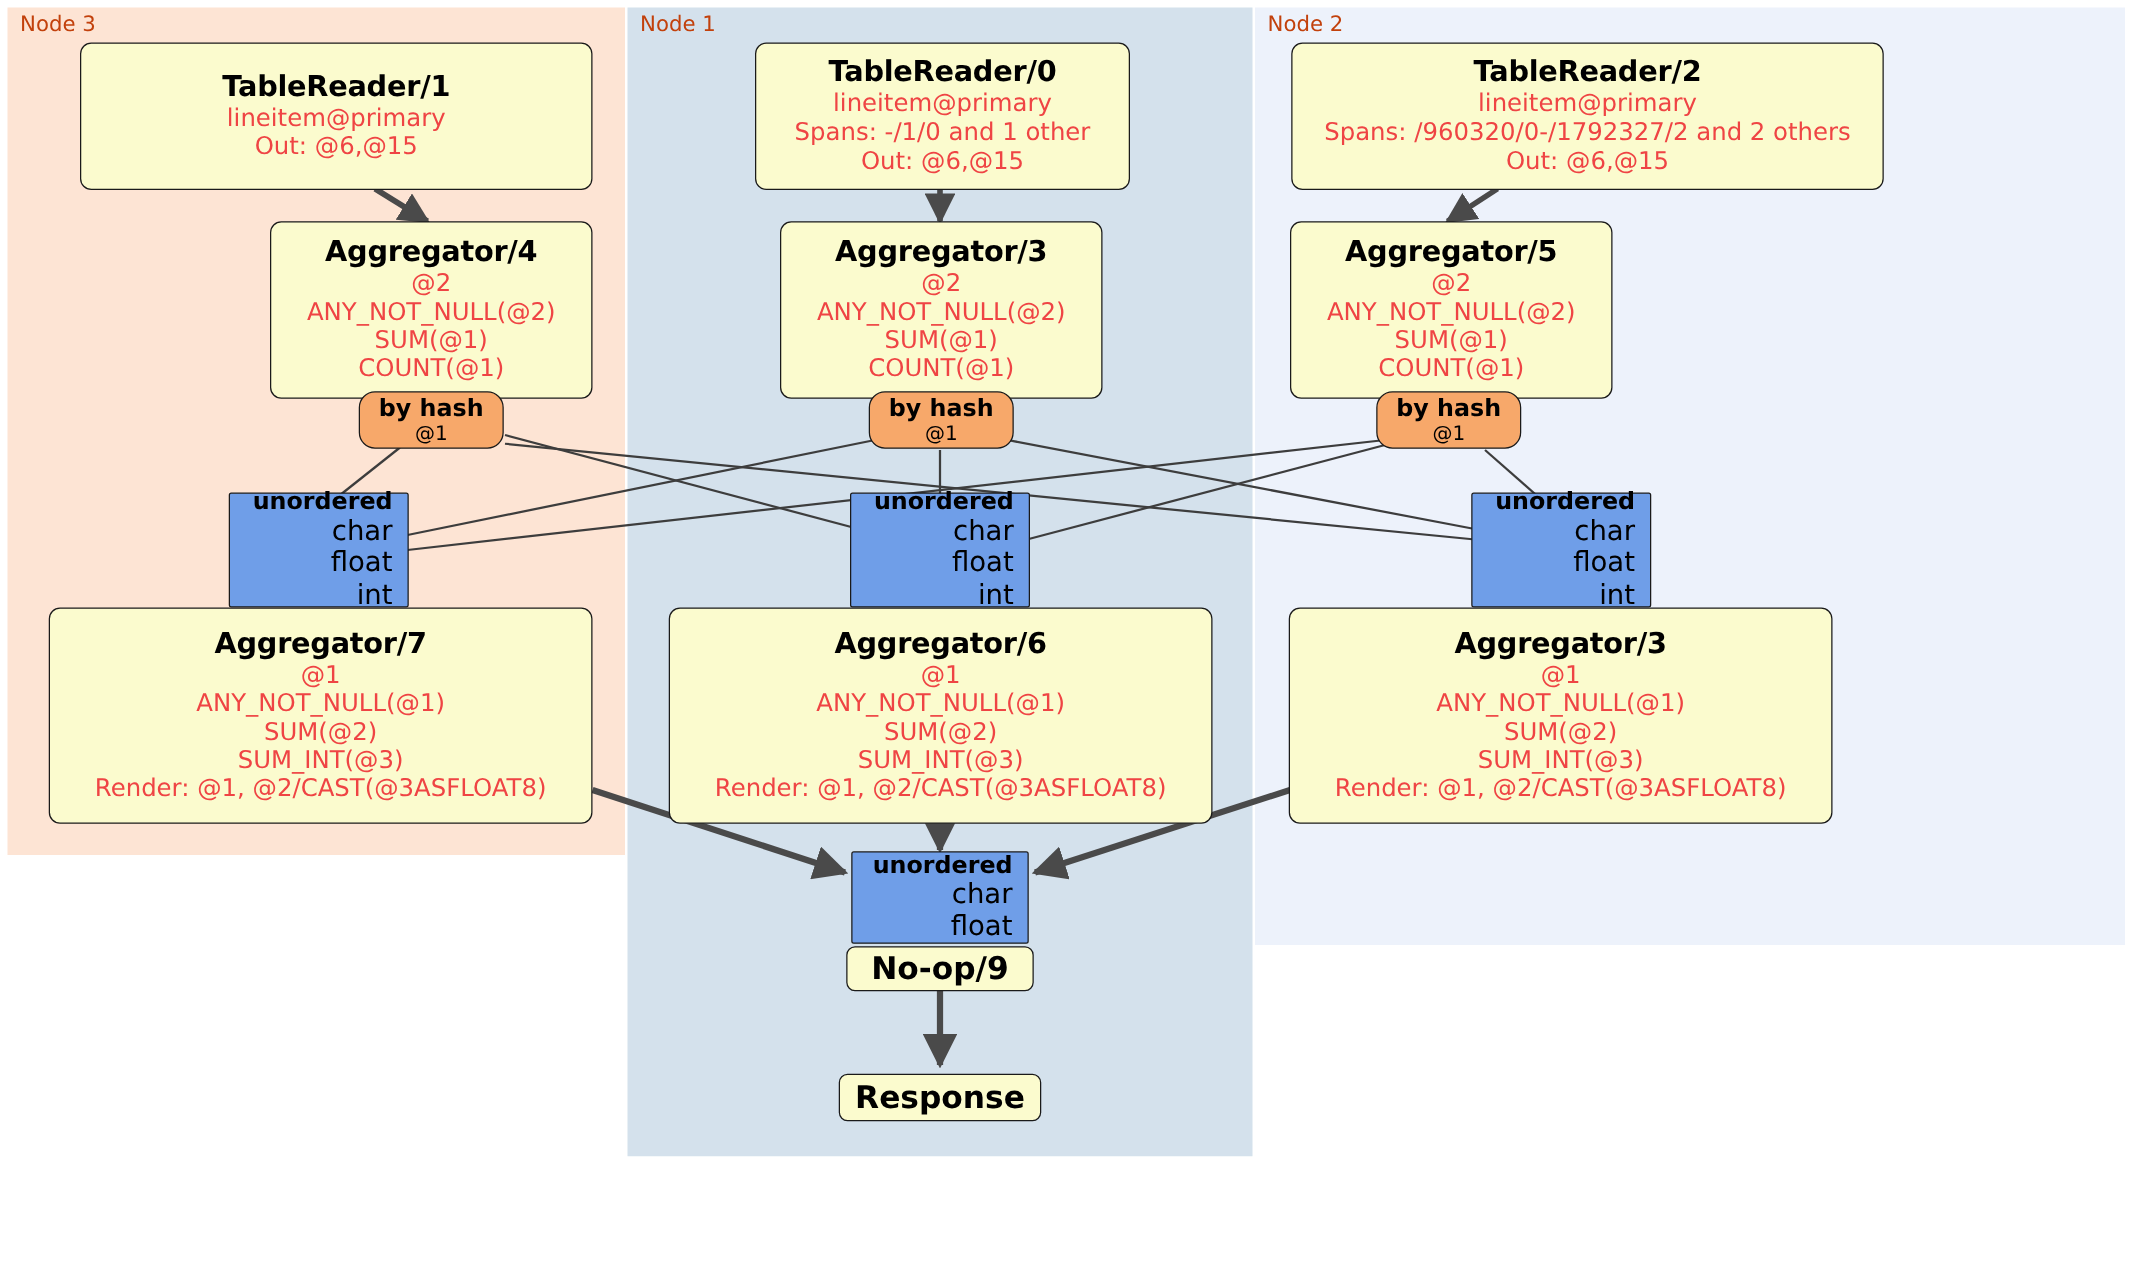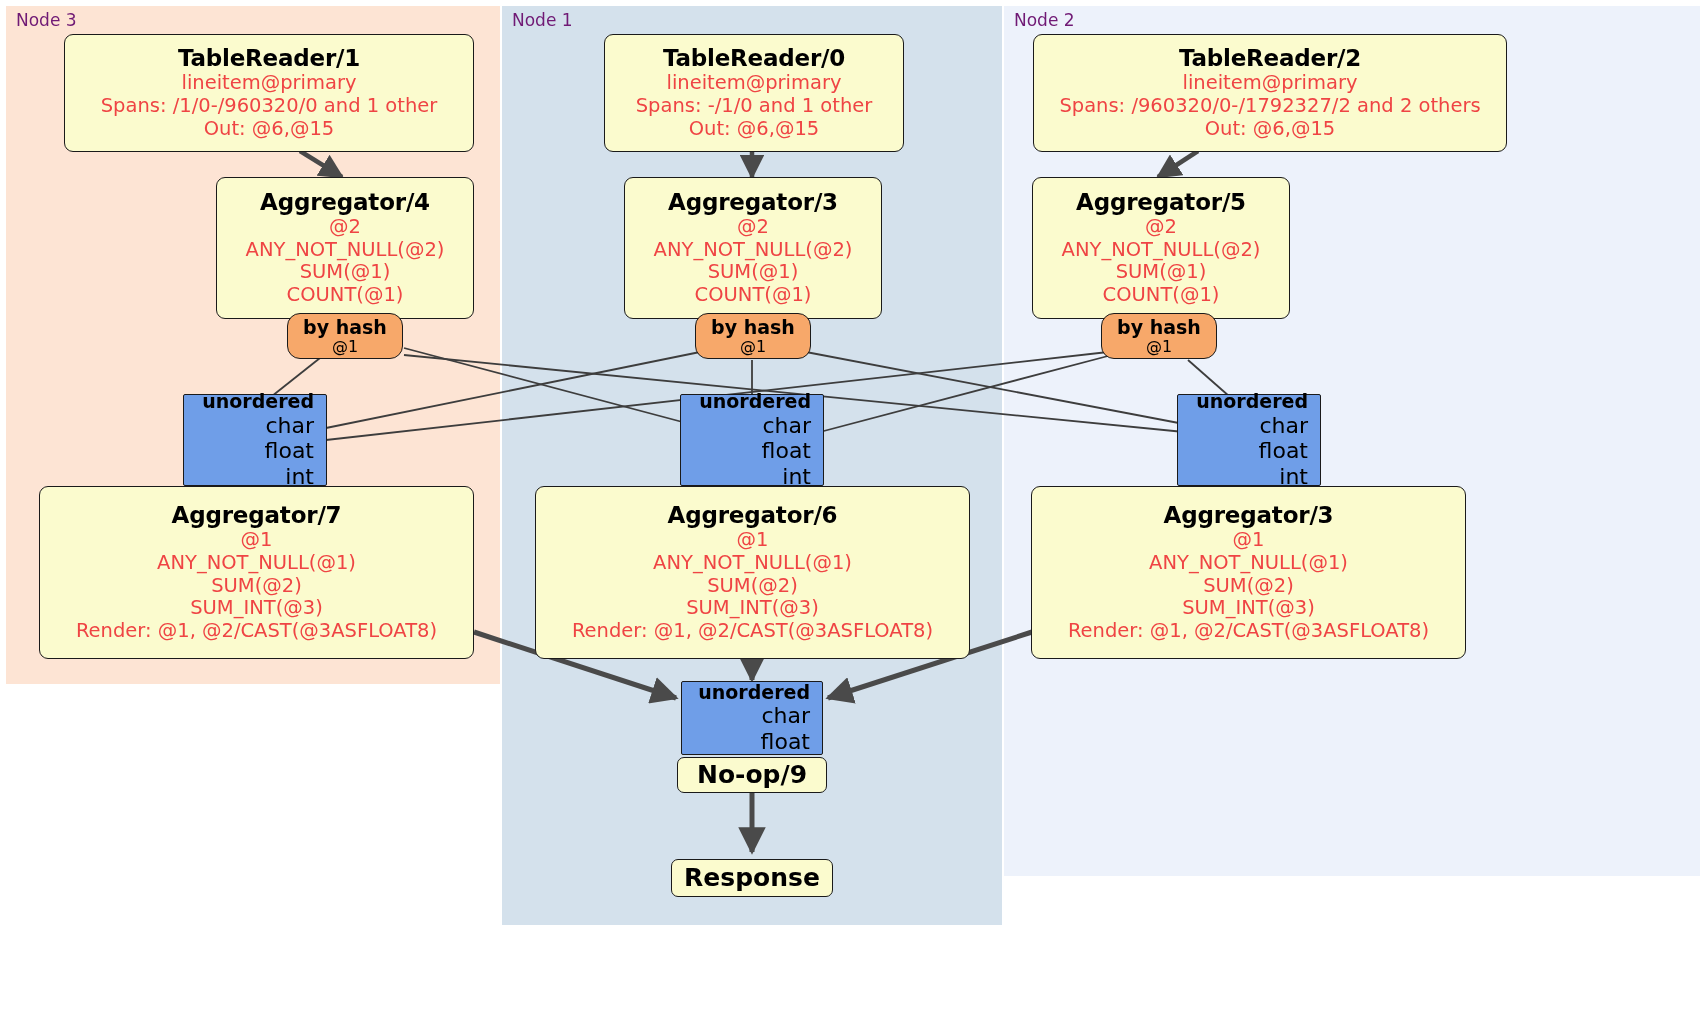--- a/index.html
+++ b/index.html
@@ -24,21 +24,21 @@
   
   .cluster {
     position: absolute;
     box-sizing: border-box;
   }
   .cluster-label {
     position: absolute;
     left: 10px;
     top: 4px;
     font-size: 17px;
-    color: #701a75;
+    color: #c2410c;
     font-family: "DejaVu Sans", "Liberation Sans", sans-serif;
     white-space: nowrap;
   }
 
   
   #edges {
     position: absolute;
     left: 0;
     top: 0;
     width: 1706px;
@@ -129,21 +129,21 @@
 <div id="canvas">
 
   <div class="cluster" style="left:6px; top:6px; width:494px; height:678px; background:#fde4d4;">
     <span class="cluster-label">Node 3</span>
   </div>
 
   <div class="cluster" style="left:502px; top:6px; width:500px; height:919px; background:#d4e1ec;">
     <span class="cluster-label">Node 1</span>
   </div>
 
-  <div class="cluster" style="left:1004px; top:6px; width:696px; height:870px; background:#edf2fb;">
+  <div class="cluster" style="left:1004px; top:6px; width:696px; height:750px; background:#edf2fb;">
     <span class="cluster-label">Node 2</span>
   </div>
 
   <svg id="edges" viewBox="0 0 1706 1016" xmlns="http://www.w3.org/2000/svg">
     <defs>
       <marker id="arrow" viewBox="0 0 10 10" refX="9" refY="5" markerWidth="5.5" markerHeight="5.5" orient="auto-start-reverse">
         <path d="M 0 0 L 10 5 L 0 10 z" fill="#4a4a4a"></path>
       </marker>
       <marker id="arrowThin" viewBox="0 0 10 10" refX="9" refY="5" markerWidth="6" markerHeight="6" orient="auto-start-reverse">
         <path d="M 0 0 L 10 5 L 0 10 z" fill="#4a4a4a"></path>
@@ -169,21 +169,20 @@
     <path d="M 474 632 L 676 698" stroke="#4a4a4a" stroke-width="5" fill="none" marker-end="url(#arrow)"></path>
     <path d="M 752 648 L 752 680" stroke="#4a4a4a" stroke-width="5" fill="none" marker-end="url(#arrow)"></path>
     <path d="M 1032 632 L 828 698" stroke="#4a4a4a" stroke-width="5" fill="none" marker-end="url(#arrow)"></path>
 
     <path d="M 752 791 L 752 852" stroke="#4a4a4a" stroke-width="5" fill="none" marker-end="url(#arrow)"></path>
   </svg>
 
   <div class="node-box proc" style="left:64px; top:34px; width:410px; height:118px;">
     <div class="title">TableReader/1</div>
     <div class="detail">lineitem@primary</div>
-    <div class="detail">Spans: /1/0-/960320/0 and 1 other</div>
     <div class="detail">Out: @6,@15</div>
   </div>
 
   <div class="node-box proc" style="left:216px; top:177px; width:258px; height:142px;">
     <div class="title">Aggregator/4</div>
     <div class="detail">@2</div>
     <div class="detail">ANY_NOT_NULL(@2)</div>
     <div class="detail">SUM(@1)</div>
     <div class="detail">COUNT(@1)</div>
   </div>

